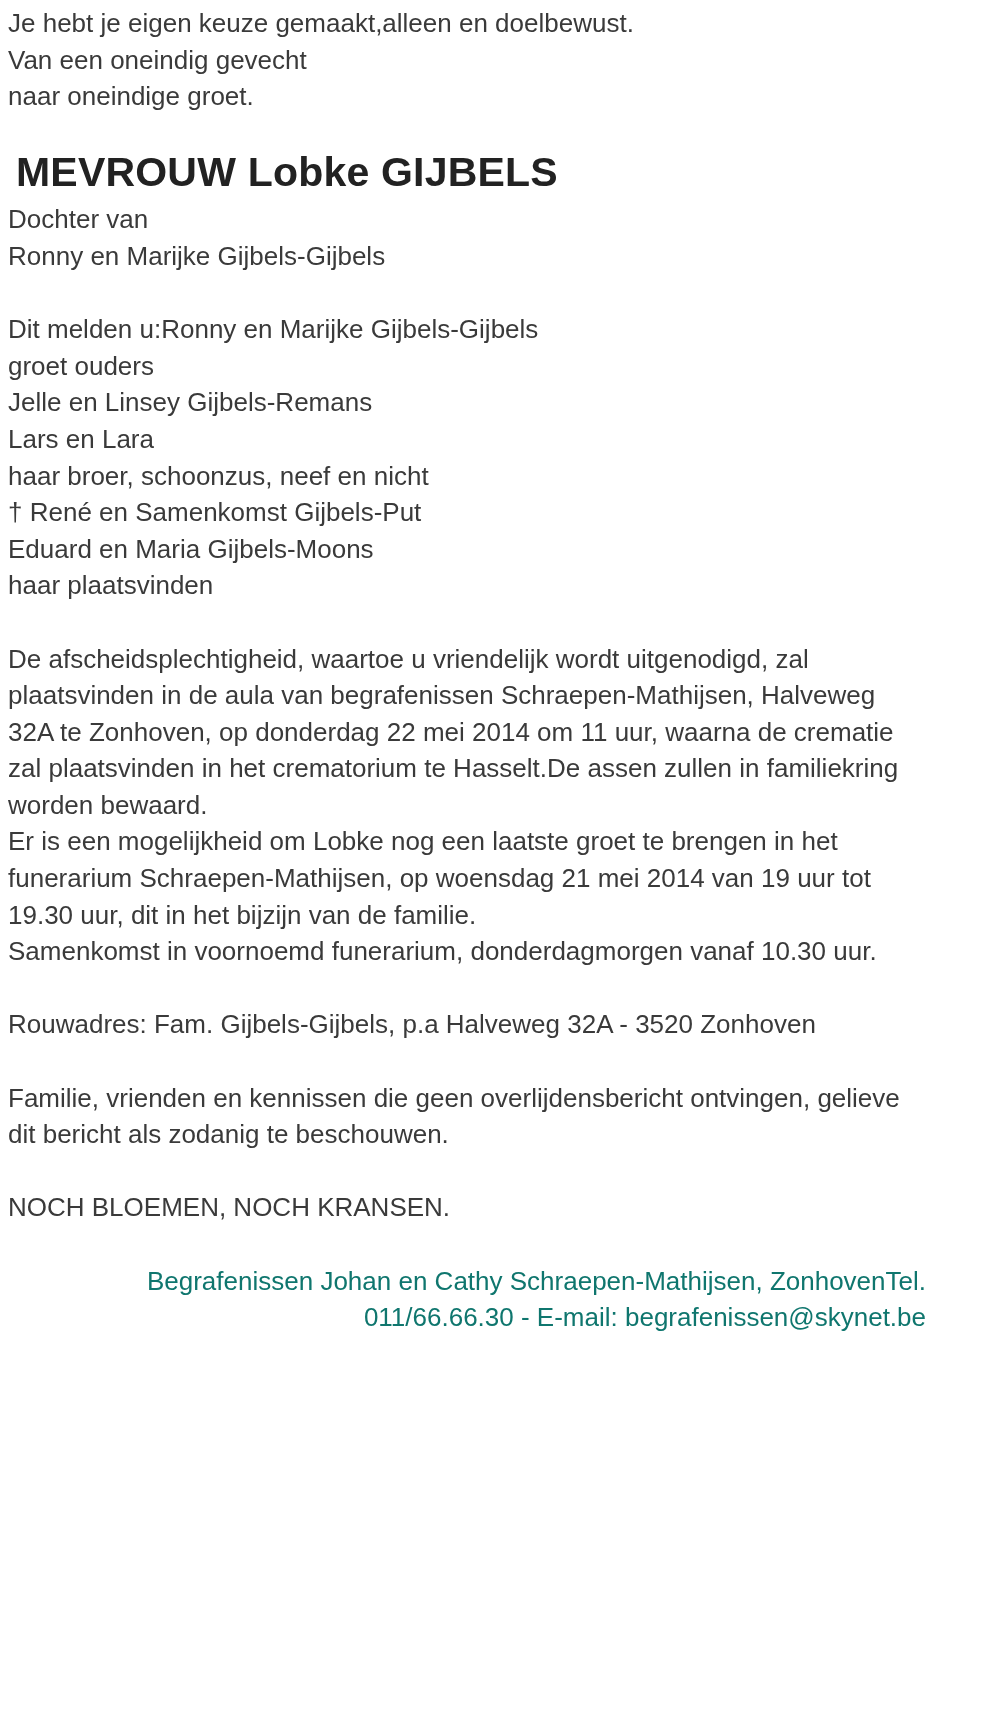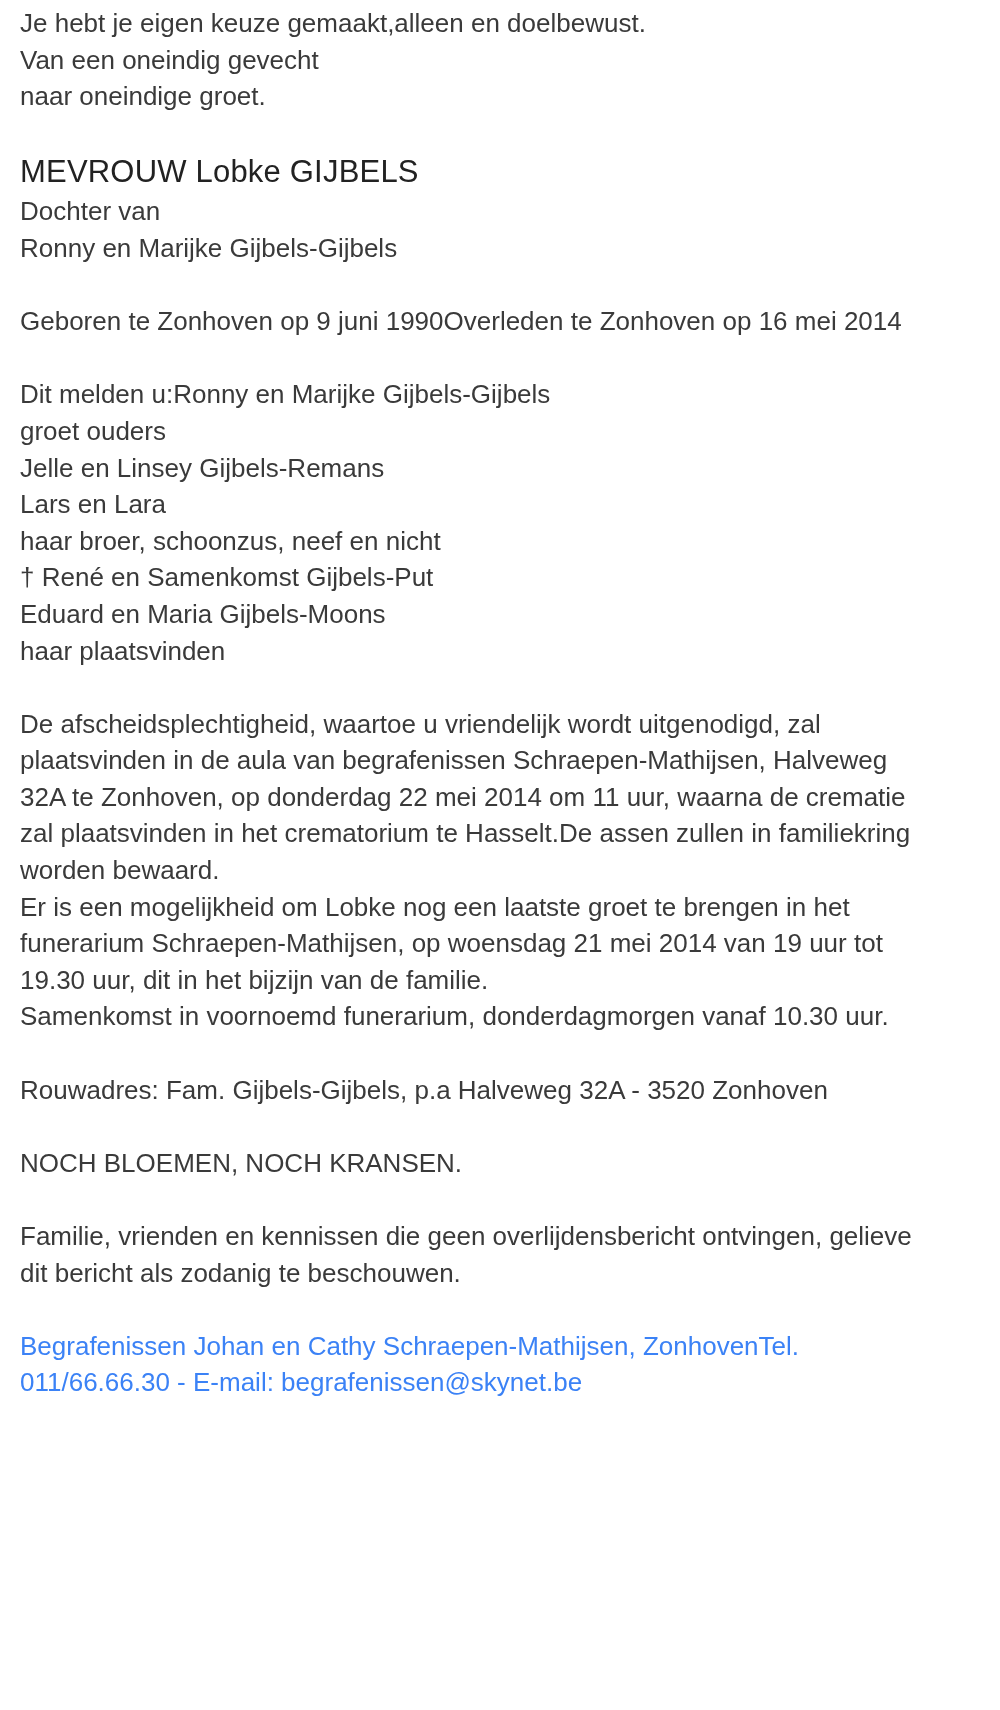--- a/index.html
+++ b/index.html
@@ -8,39 +8,40 @@
     background: #ffffff;
   }
   body {
     width: 1000px;
     min-height: 1710px;
     font-family: "Liberation Sans", "DejaVu Sans", sans-serif;
   }
   .doc {
     box-sizing: border-box;
     width: 926px;
-    padding: 5px 0 0 20px;
+    padding: 5px 0 0 8px;
     color: #3a3a3a;
     font-size: 26px;
     line-height: 36.6px;
     font-weight: 400;
   }
   .block {
     margin: 0 0 36.6px 0;
   }
   .title {
-    margin: 0;
-    font-size: 31px;
+    margin: 8px;
+    font-size: 41px;
     line-height: 42px;
-    font-weight: 400;
+    font-weight: 700;
     color: #222222;
     letter-spacing: 0.2px;
   }
   .muted {
-    color: #3b82f6;
+    color: #0f766e;
+    text-align: right;
   }
   .line { white-space: normal; }
 </style>
 </head>
 <body>
 
 <div class="doc">
 
   <div class="block">
     <div class="line">Je hebt je eigen keuze gemaakt,alleen en doelbewust.</div>
@@ -48,21 +49,20 @@
     <div class="line">naar oneindige groet.</div>
   </div>
 
   <div class="block">
     <h1 class="title">MEVROUW Lobke GIJBELS</h1>
     <div class="line">Dochter van</div>
     <div class="line">Ronny en Marijke Gijbels-Gijbels</div>
   </div>
 
   <div class="block">
-    <div class="line">Geboren te Zonhoven op 9 juni 1990Overleden te Zonhoven op 16 mei 2014</div>
   </div>
 
   <div class="block">
     <div class="line">Dit melden u:Ronny en Marijke Gijbels-Gijbels</div>
     <div class="line">groet ouders</div>
     <div class="line">Jelle en Linsey Gijbels-Remans</div>
     <div class="line">Lars en Lara</div>
     <div class="line">haar broer, schoonzus, neef en nicht</div>
     <div class="line">† René en Samenkomst Gijbels-Put</div>
     <div class="line">Eduard en Maria Gijbels-Moons</div>
@@ -73,24 +73,24 @@
     <div class="line">De afscheidsplechtigheid, waartoe u vriendelijk wordt uitgenodigd, zal plaatsvinden in de aula van begrafenissen Schraepen-Mathijsen, Halveweg 32A te Zonhoven, op donderdag 22 mei 2014 om 11 uur, waarna de crematie zal plaatsvinden in het crematorium te Hasselt.De assen zullen in familiekring worden bewaard.</div>
     <div class="line">Er is een mogelijkheid om Lobke nog een laatste groet te brengen in het funerarium Schraepen-Mathijsen, op woensdag 21 mei 2014 van 19 uur tot 19.30 uur, dit in het bijzijn van de familie.</div>
     <div class="line">Samenkomst in voornoemd funerarium, donderdagmorgen vanaf 10.30 uur.</div>
   </div>
 
   <div class="block">
     <div class="line">Rouwadres: Fam. Gijbels-Gijbels, p.a Halveweg 32A - 3520 Zonhoven</div>
   </div>
 
   <div class="block">
-    <div class="line">NOCH BLOEMEN, NOCH KRANSEN.</div>
+    <div class="line">Familie, vrienden en kennissen die geen overlijdensbericht ontvingen, gelieve dit bericht als zodanig te beschouwen.</div>
   </div>
 
   <div class="block">
-    <div class="line">Familie, vrienden en kennissen die geen overlijdensbericht ontvingen, gelieve dit bericht als zodanig te beschouwen.</div>
+    <div class="line">NOCH BLOEMEN, NOCH KRANSEN.</div>
   </div>
 
   <div class="block muted">
     <div class="line">Begrafenissen Johan en Cathy Schraepen-Mathijsen, ZonhovenTel. 011/66.66.30 - E-mail: begrafenissen@skynet.be</div>
   </div>
 
 </div>
 
 </body></html>

